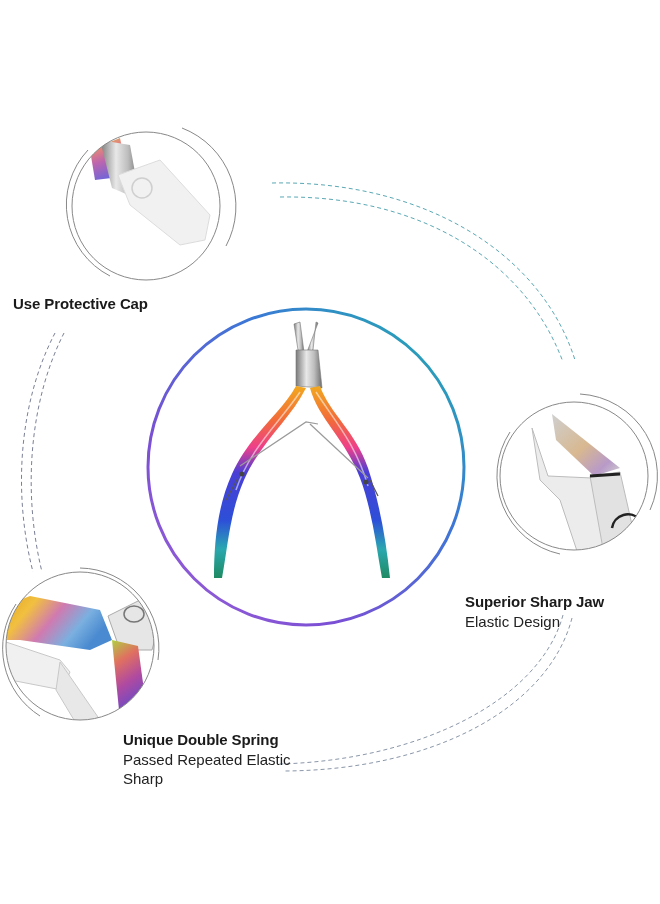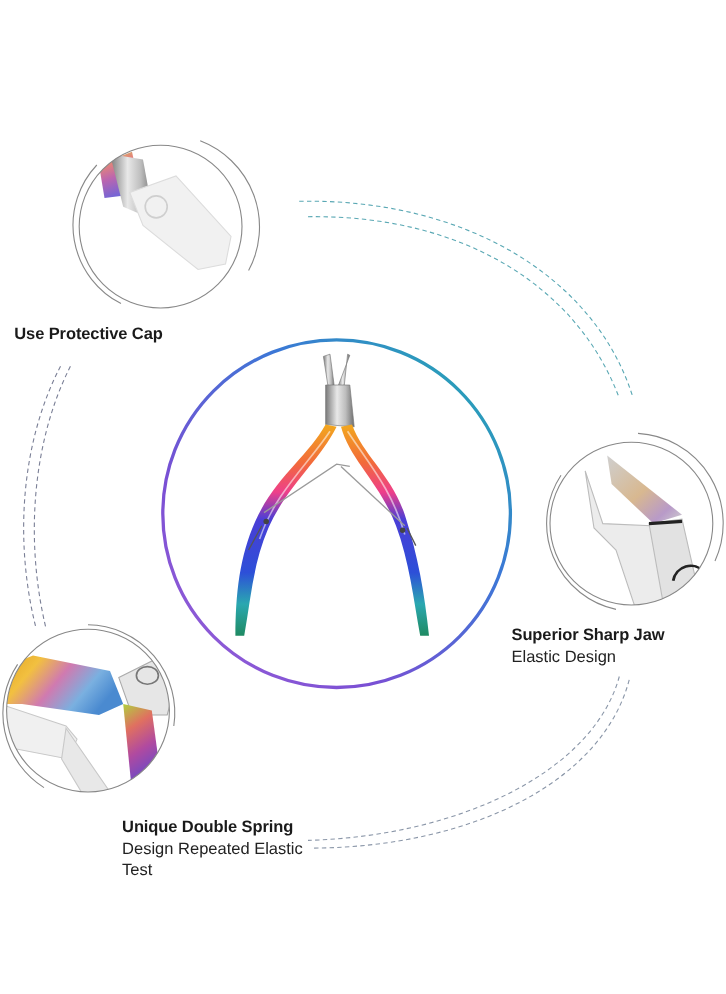--- a/index.html
+++ b/index.html
@@ -4,22 +4,22 @@
 <style>
   html, body { margin: 0; padding: 0; background: #ffffff; }
   body { width: 660px; height: 904px; position: relative; overflow: hidden;
          font-family: "Liberation Sans", "DejaVu Sans", sans-serif; color: #1a1a1a; }
   .stage { position: absolute; left: 0; top: 0; width: 660px; height: 640px; }
   svg.bg { position: absolute; left: 0; top: 0; }
   .feature { position: absolute; }
   .feature .title { font-weight: bold; font-size: 15px; line-height: 20px; letter-spacing: -0.1px; white-space: nowrap; }
   .feature .desc  { font-size: 15px; line-height: 19px; color: #222; }
   #f-cap    { left: 13px;  top: 294px; }
-  #f-jaw    { left: 465px; top: 568px; }
-  #f-spring { left: 111px; top: 730px; width: 170px; margin-top: 12px; }
+  #f-jaw    { left: 465px; top: 592px; }
+  #f-spring { left: 123px; top: 730px; width: 170px; }
 </style>
 </head>
 <body>
 
 <div class="stage">
 <svg class="bg" width="660" height="904" viewBox="0 0 660 904" xmlns="http://www.w3.org/2000/svg">
   <defs>
     <linearGradient id="ringGrad" x1="1" y1="0" x2="0" y2="1">
       <stop offset="0" stop-color="#1fb4a8"></stop>
       <stop offset="0.35" stop-color="#3b78d6"></stop>
@@ -155,15 +155,15 @@
   <div class="title">Use Protective Cap</div>
 </div>
 
 <div class="feature" id="f-jaw">
   <div class="title">Superior Sharp Jaw</div>
   <div class="desc">Elastic Design</div>
 </div>
 
 <div class="feature" id="f-spring">
   <div class="title">Unique Double Spring</div>
-  <div class="desc">Design Repeated Elastic Test</div>
+  <div class="desc">Passed Repeated Elastic Sharp</div>
 </div>
 </div>
 
 </body></html>

